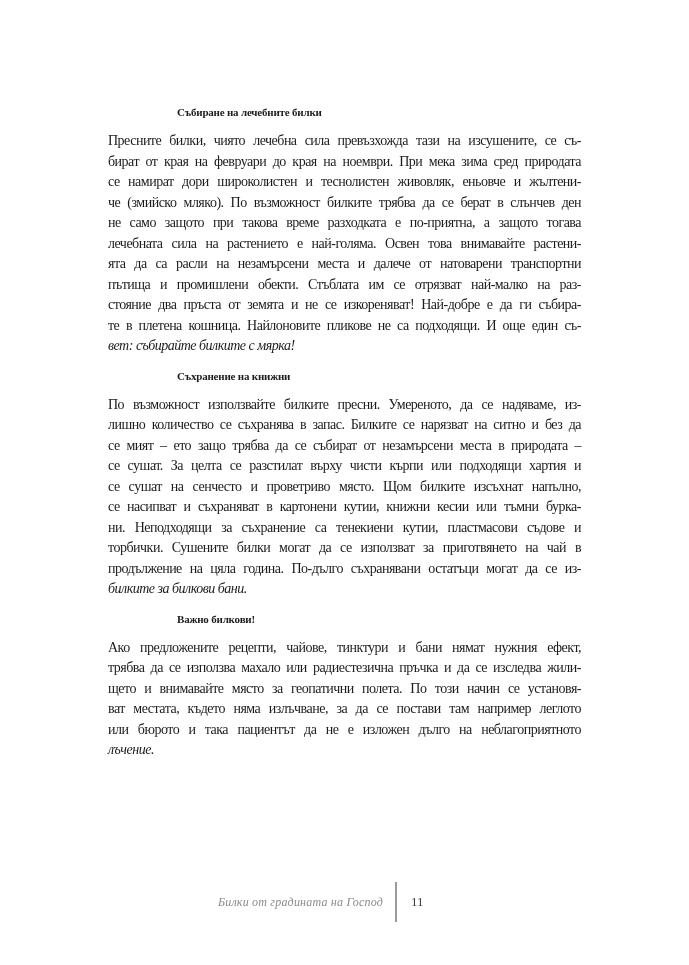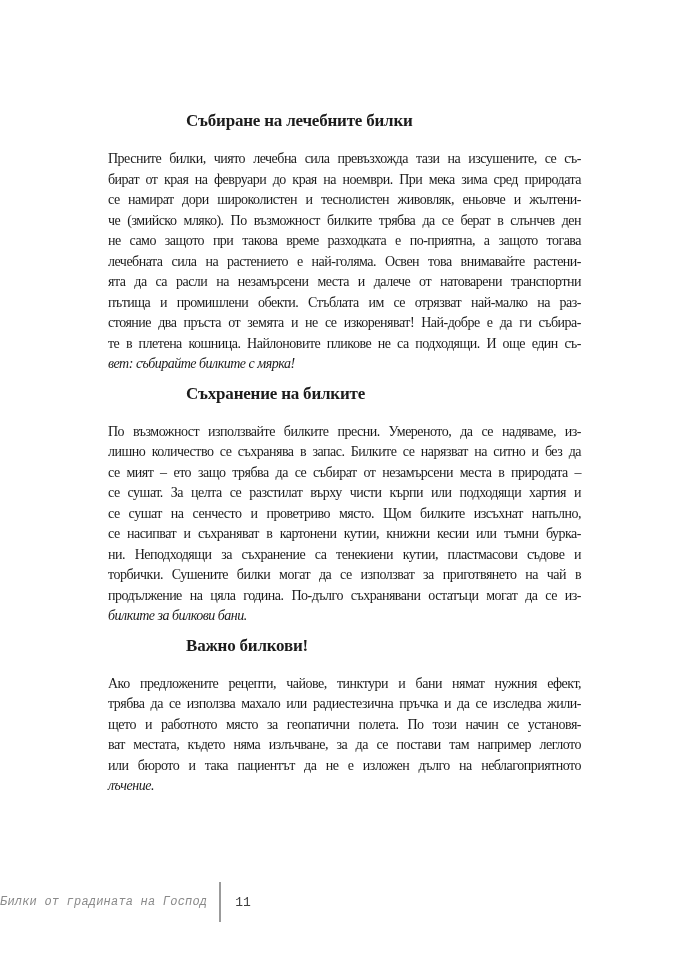--- a/index.html
+++ b/index.html
@@ -21,46 +21,45 @@
     background:var(--color-bg);
     overflow:hidden;
   }
   .content{
     position:absolute;
     left:108px;top:93px;
     width:473px;
     color:var(--color-text);
   }
   .section-heading{
-    margin:18px;
+    margin:9px;
     padding-left:60px;
-    font-size:17px;
+    font-size:11px;
     font-weight:bold;
     line-height:20px;
     letter-spacing:-0.2px;
   }
   .paragraph{margin:3px 0 0 0;}
   .paragraph + .section-heading{margin-top:9px;}
   .line{
     font-size:14px;
     line-height:20.5px;
     letter-spacing:-0.5px;
     text-align:justify;
     text-align-last:justify;
     text-justify:inter-word;
   }
   .line.last{text-align-last:left;font-style:italic;}
   .page-footer{
     position:absolute;
-    left:0;top:882px;
+    left:12px;top:882px;
     width:625px;
     display:flex;
     align-items:center;
-    justify-content:flex-start;
-    font-family:Liberation Mono, monospace;
+    justify-content:center;
   }
   .running-title{
     font-style:italic;
     font-size:12px;
     color:var(--color-muted);
     letter-spacing:0.2px;
   }
   .footer-rule{
     width:2px;height:40px;
     background:var(--color-rule);
@@ -85,38 +84,38 @@
         <div class="line">се намират дори широколистен и теснолистен живовляк, еньовче и жълтени-</div>
         <div class="line">че (змийско мляко). По възможност билките трябва да се берат в слънчев ден</div>
         <div class="line">не само защото при такова време разходката е по-приятна, а защото тогава</div>
         <div class="line">лечебната сила на растението е най-голяма. Освен това внимавайте растени-</div>
         <div class="line">ята да са расли на незамърсени места и далече от натоварени транспортни</div>
         <div class="line">пътища и промишлени обекти. Стъблата им се отрязват най-малко на раз-</div>
         <div class="line">стояние два пръста от земята и не се изкореняват! Най-добре е да ги събира-</div>
         <div class="line">те в плетена кошница. Найлоновите пликове не са подходящи. И още един съ-</div>
         <div class="line last">вет: събирайте билките с мярка!</div>
       </div>
-      <h2 class="section-heading">Съхранение на билките</h2>
+      <h2 class="section-heading">Съхранение на книжни</h2>
       <div class="paragraph">
         <div class="line">По възможност използвайте билките пресни. Умереното, да се надяваме, из-</div>
         <div class="line">лишно количество се съхранява в запас. Билките се нарязват на ситно и без да</div>
         <div class="line">се мият – ето защо трябва да се събират от незамърсени места в природата –</div>
         <div class="line">се сушат. За целта се разстилат върху чисти кърпи или подходящи хартия и</div>
         <div class="line">се сушат на сенчесто и проветриво място. Щом билките изсъхнат напълно,</div>
         <div class="line">се насипват и съхраняват в картонени кутии, книжни кесии или тъмни бурка-</div>
         <div class="line">ни. Неподходящи за съхранение са тенекиени кутии, пластмасови съдове и</div>
         <div class="line">торбички. Сушените билки могат да се използват за приготвянето на чай в</div>
         <div class="line">продължение на цяла година. По-дълго съхранявани остатъци могат да се из-</div>
         <div class="line last">билките за билкови бани.</div>
       </div>
       <h2 class="section-heading">Важно билкови!</h2>
       <div class="paragraph">
         <div class="line">Ако предложените рецепти, чайове, тинктури и бани нямат нужния ефект,</div>
         <div class="line">трябва да се използва махало или радиестезична пръчка и да се изследва жили-</div>
-        <div class="line">щето и работното място за геопатични полета. По този начин се установя-</div>
+        <div class="line">щето и внимавайте място за геопатични полета. По този начин се установя-</div>
         <div class="line">ват местата, където няма излъчване, за да се постави там например леглото</div>
         <div class="line">или бюрото и така пациентът да не е изложен дълго на неблагоприятното</div>
         <div class="line last">лъчение.</div>
       </div>
     </main>
 
   <footer class="page-footer">
     <span class="running-title">Билки от градината на Господ</span>
     <span class="footer-rule"></span>
     <span class="page-number">11</span>

